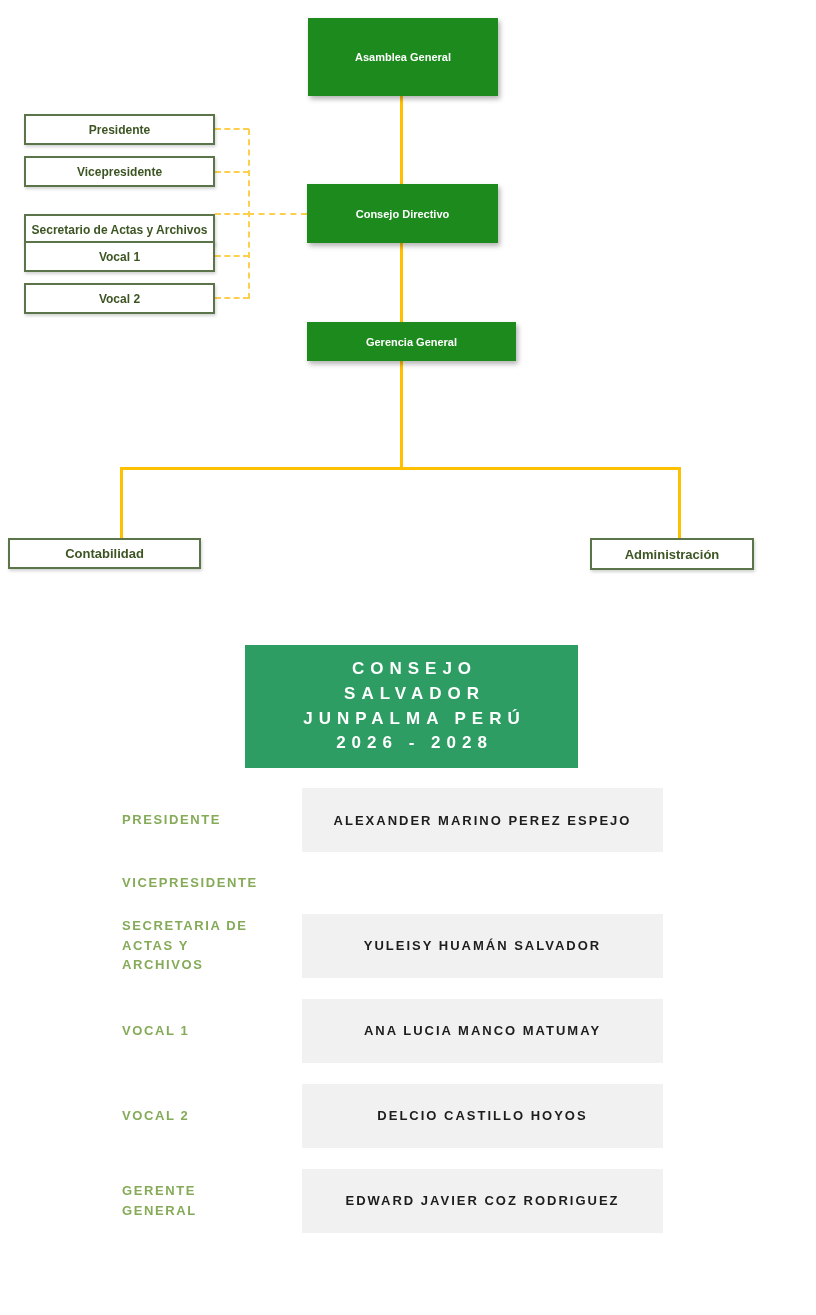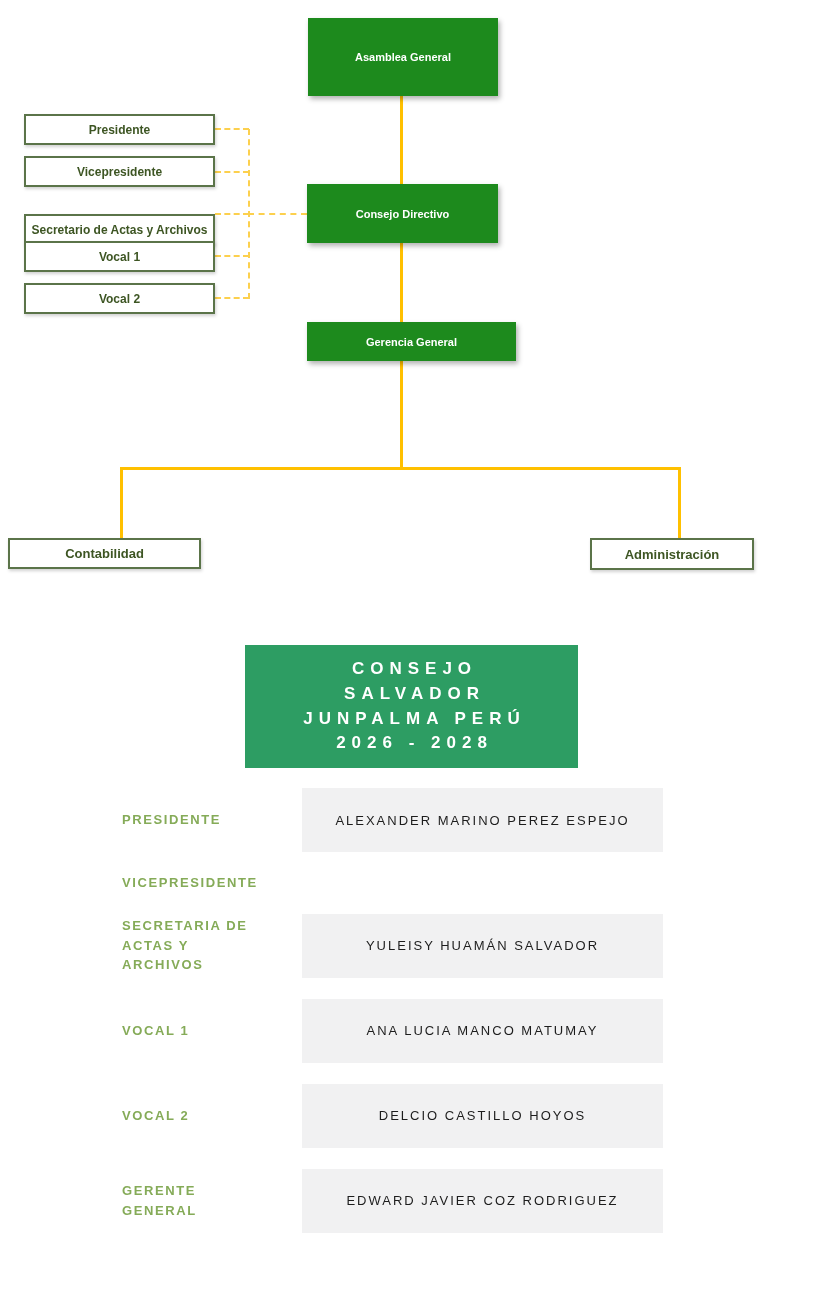--- a/index.html
+++ b/index.html
@@ -84,21 +84,21 @@
   }
   .roster-row-value {
     width: 361px;
     height: 64px;
     background: #f1f1f2;
     display: flex;
     align-items: center;
     justify-content: center;
     text-align: center;
     color: #1d1d1d;
-    font-weight: normal;
+    font-weight: bold;
     font-size: 13px;
     letter-spacing: 2px;
     padding: 0 20px;
     box-sizing: border-box;
   }
 </style>
 </head>
 <body>
 
 <div id="page">

